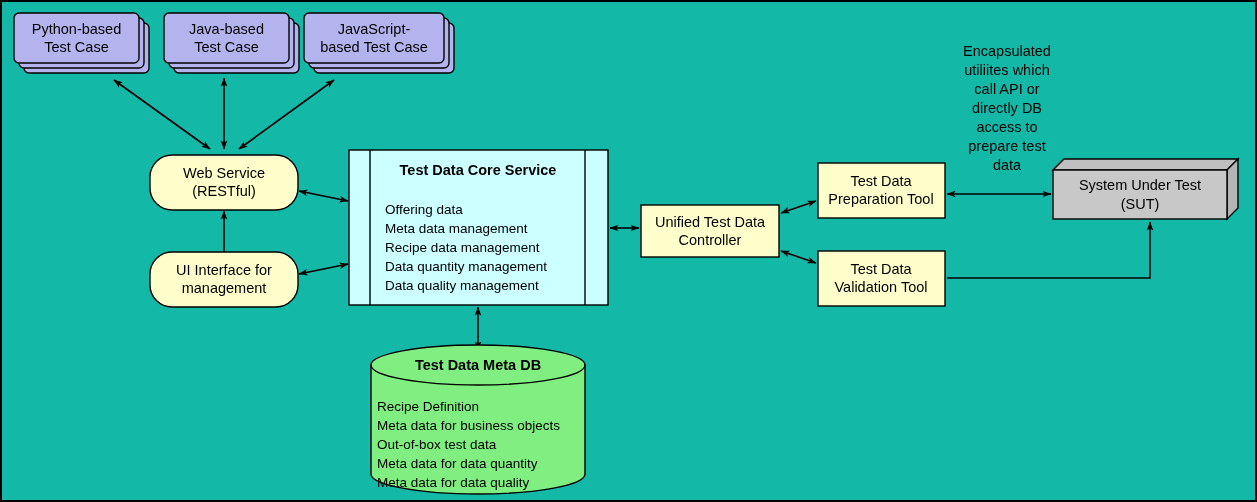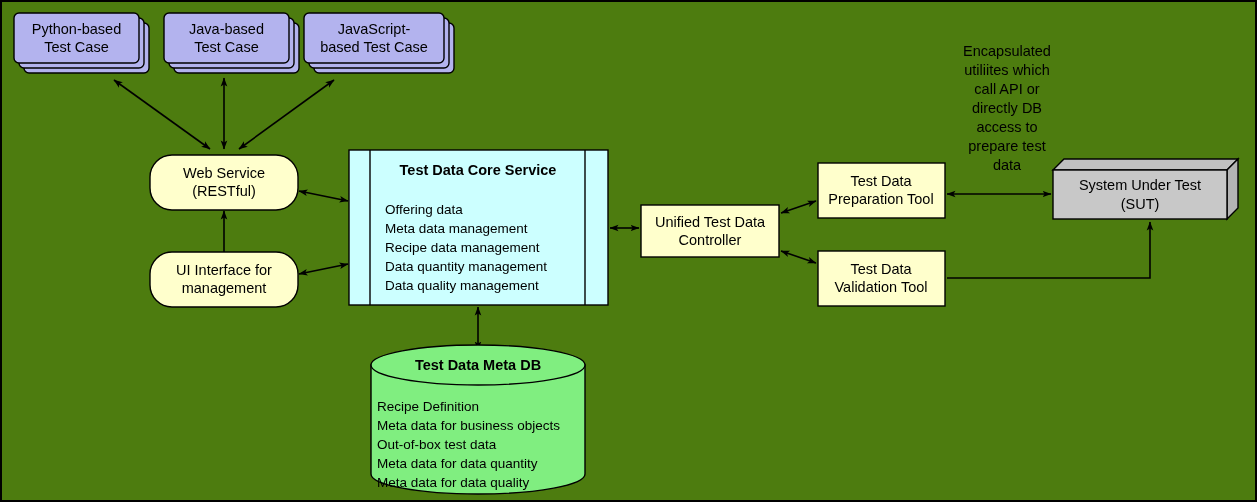--- a/index.html
+++ b/index.html
@@ -8,21 +8,21 @@
     padding: 0;
     background: #ffffff;
   }
   body {
     font-family: "Liberation Sans", sans-serif;
   }
   #diagram-canvas {
     position: relative;
     width: 1257px;
     height: 502px;
-    background: #4d7c0f;
+    background: #14b8a6;
     box-sizing: border-box;
     border: 2px solid #000000;
     overflow: hidden;
   }
   #diagram-svg {
     position: absolute;
     left: 0;
     top: 0;
     width: 1257px;
     height: 502px;

